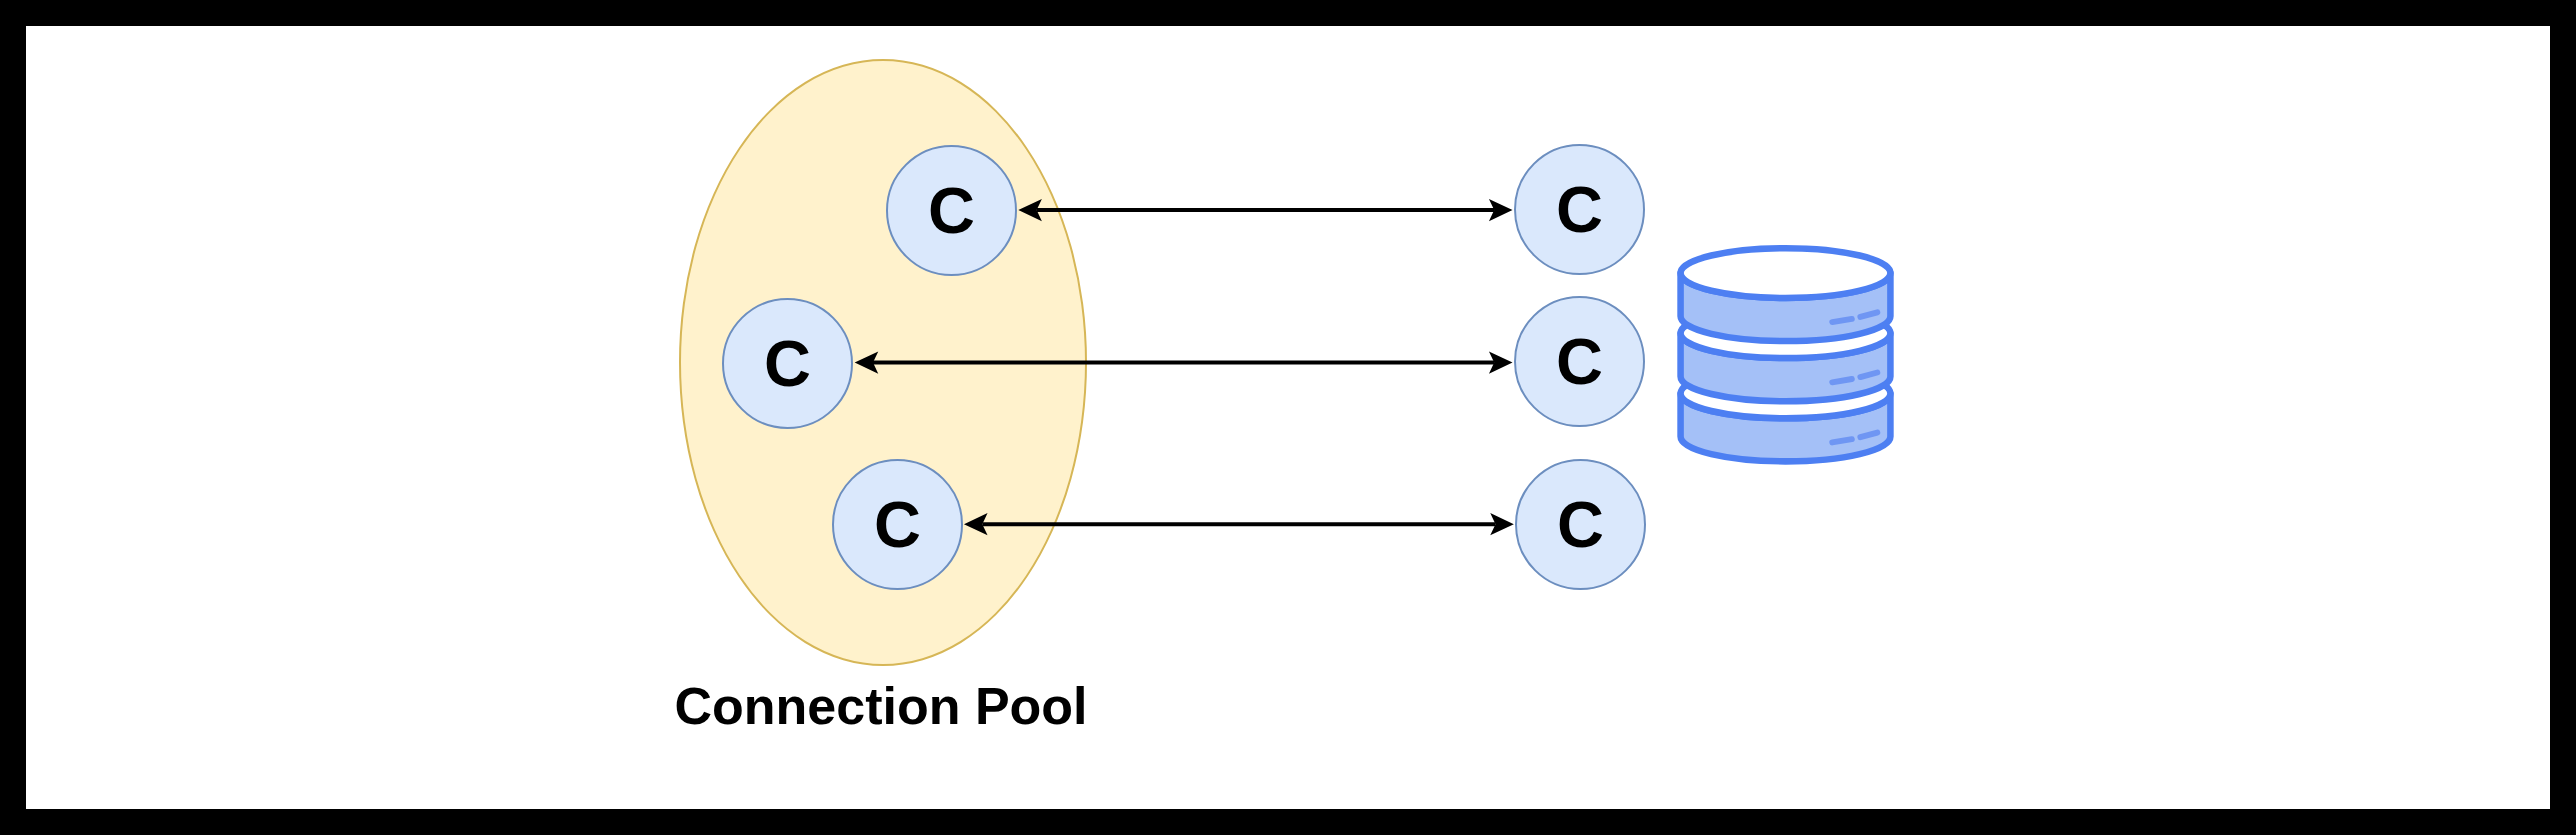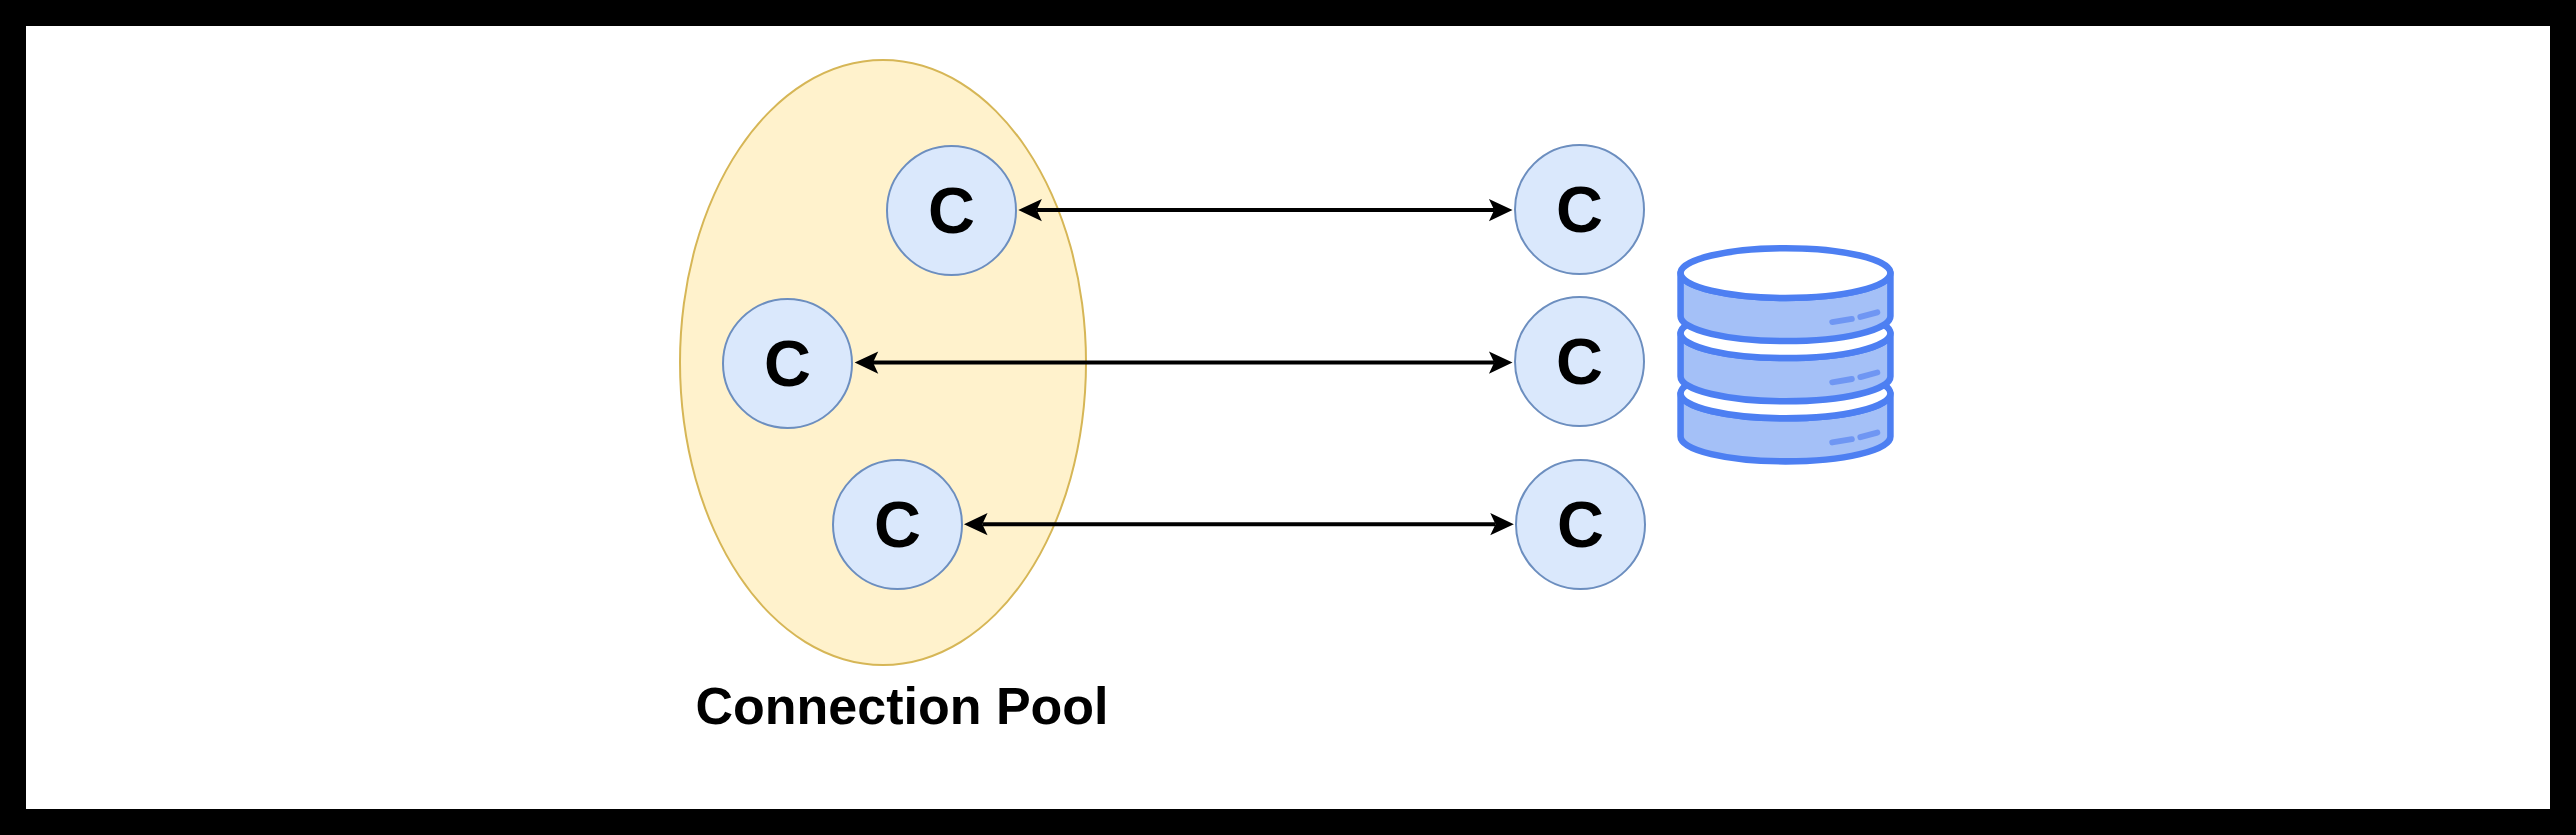--- a/index.html
+++ b/index.html
@@ -52,21 +52,21 @@
     line-height: 1;
   }
   .pool-c1 { left: 860px; top: 119px; }
   .pool-c2 { left: 696px; top: 272px; }
   .pool-c3 { left: 806px; top: 433px; }
   .db-c1   { left: 1488px; top: 118px; }
   .db-c2   { left: 1488px; top: 270px; }
   .db-c3   { left: 1489px; top: 433px; }
   .pool-label {
     position: absolute;
-    left: 647px;
+    left: 626px;
     top: 651px;
     width: 458px;
     text-align: center;
     font-size: 52px;
     font-weight: 700;
     color: #000000;
     line-height: 1.15;
     white-space: nowrap;
   }
   svg.arrow-layer {

